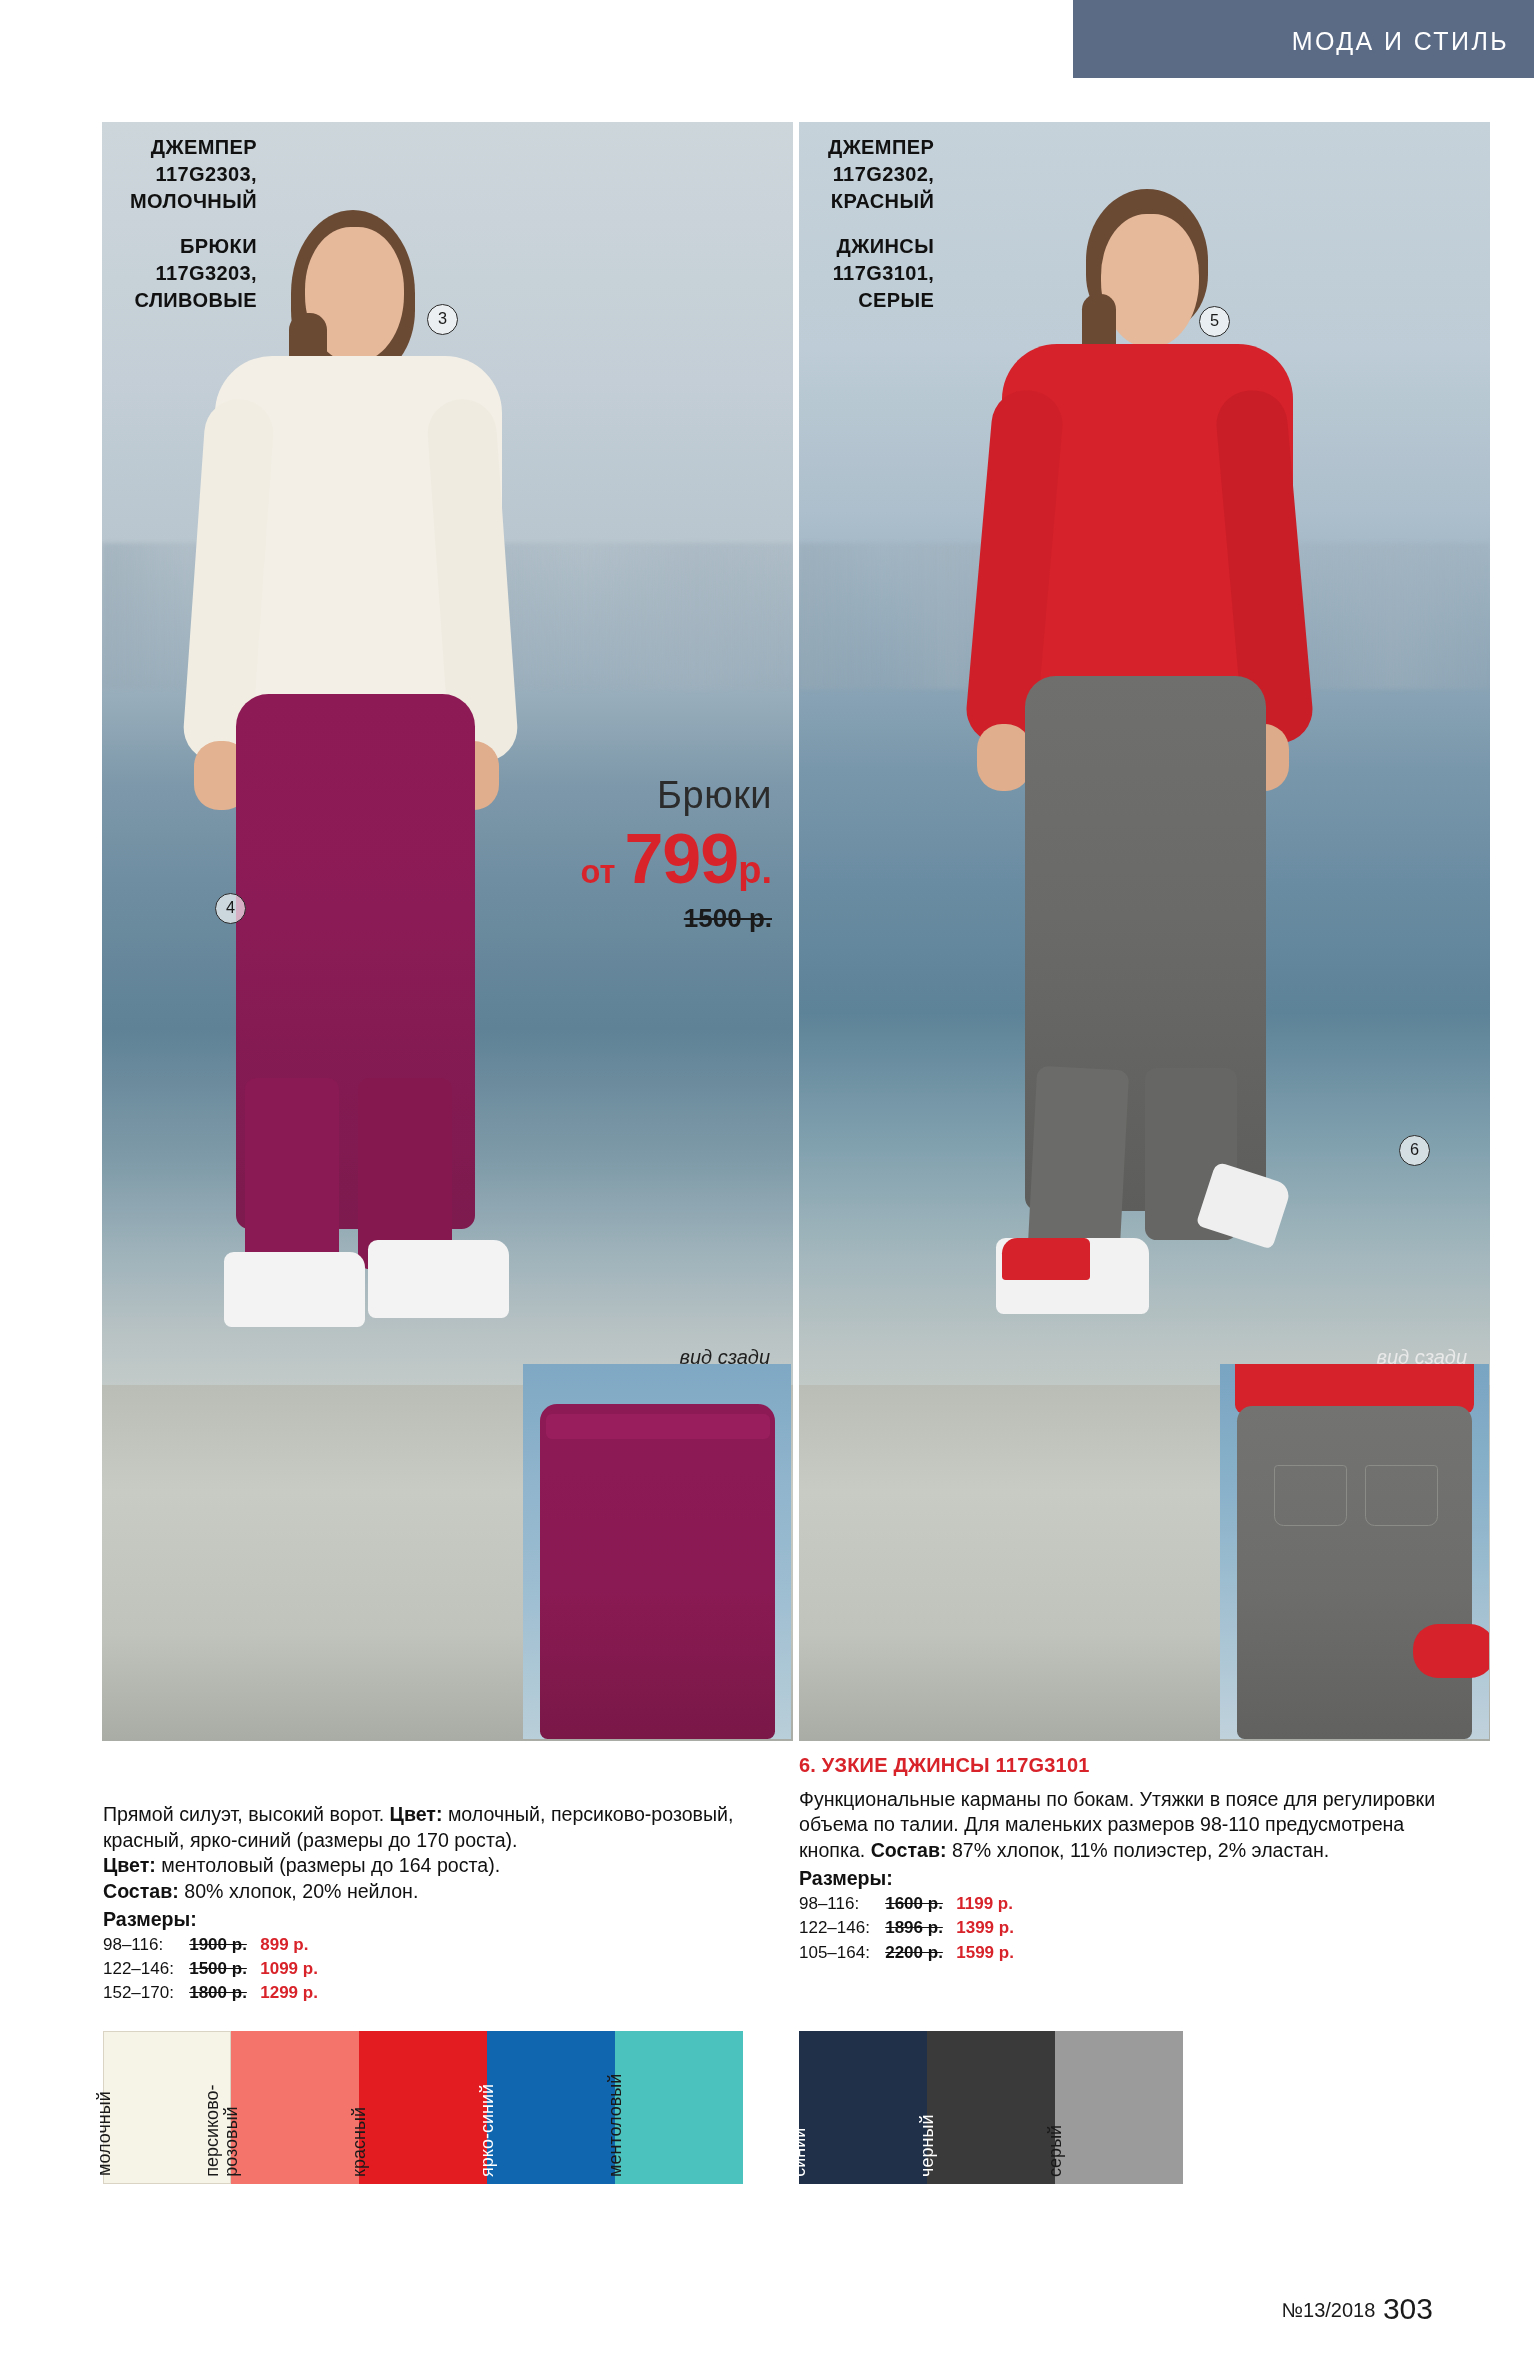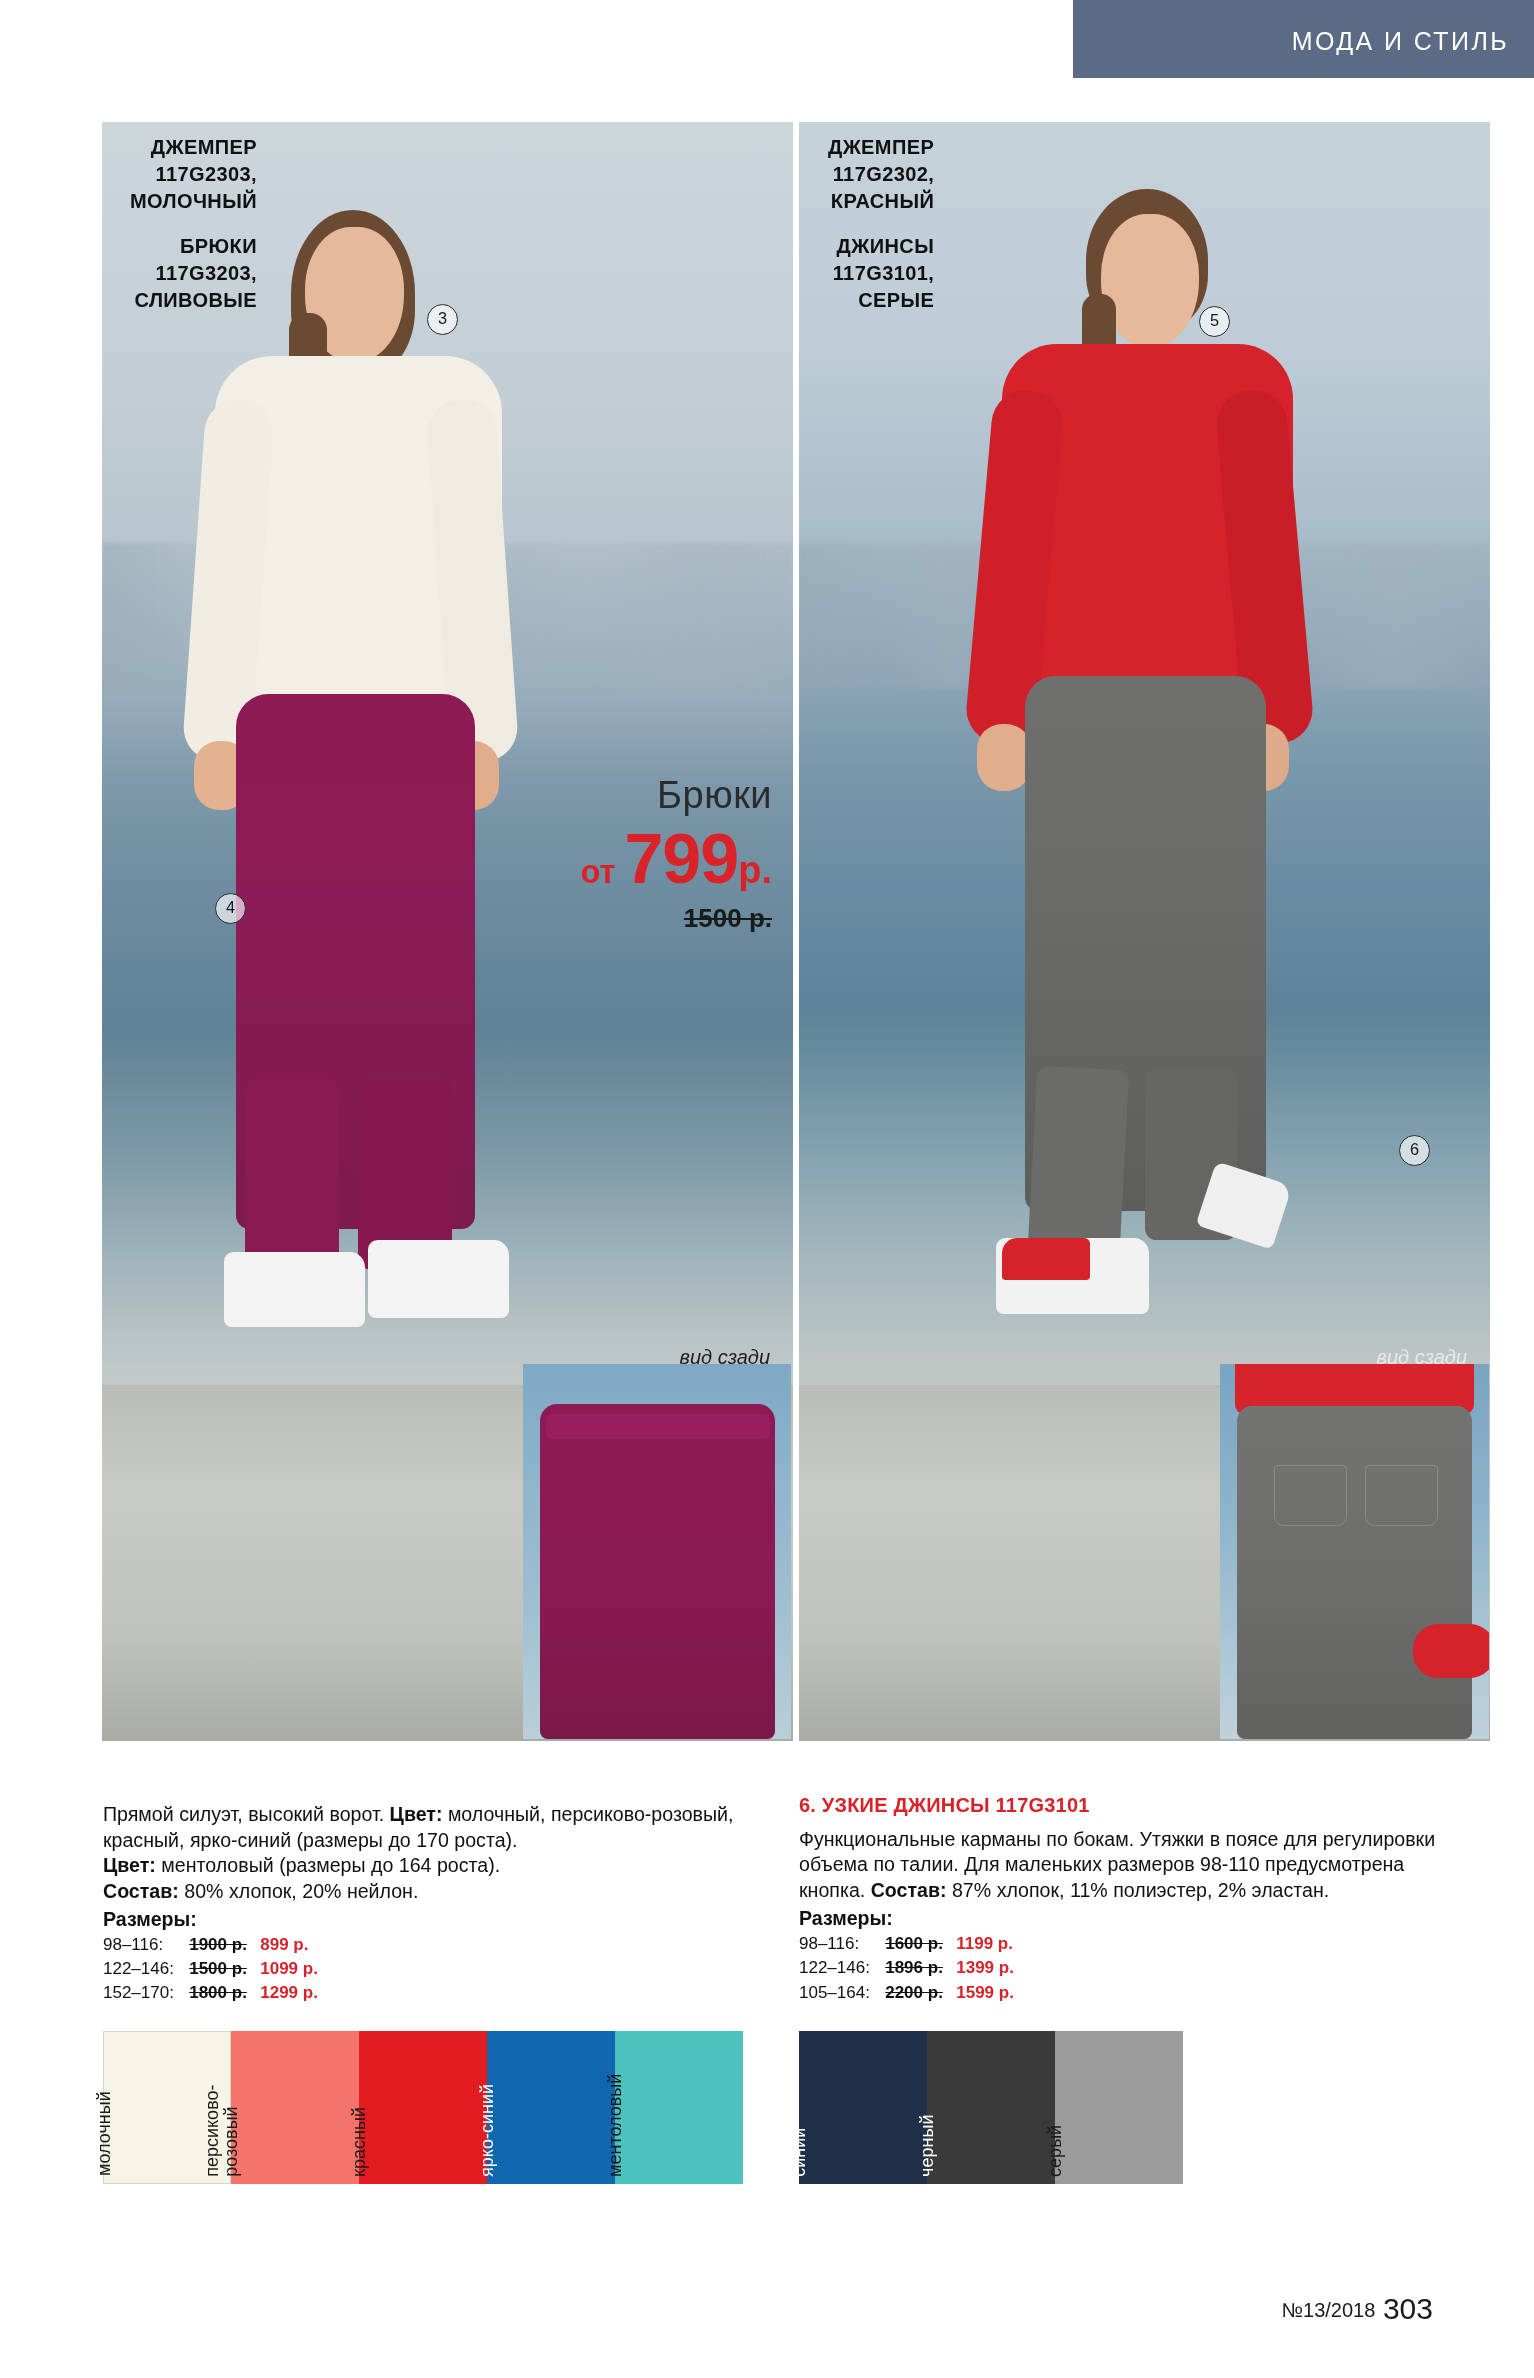--- a/index.html
+++ b/index.html
@@ -425,21 +425,21 @@
     </tr>
     <tr>
       <td class="range">152–170:</td>
       <td class="old">1800 р.</td>
       <td class="new">1299 р.</td>
     </tr>
   </tbody>
     </table>
 </div>
 
-<div class="desc" style="left:799px;top:1792px;width:650px;">
+<div class="desc" style="left:799px;top:1752px;width:650px;">
   <div class="heading">6. УЗКИЕ ДЖИНСЫ 117G3101</div>
   <p>
     <span>Функциональные карманы по бокам. Утяжки в поясе для регулировки объема по талии. Для маленьких размеров 98-110 предусмотрена кнопка. </span><b>Состав:</b><span> 87% хлопок, 11% полиэстер, 2% эластан.</span>
   </p>
   <div class="sizes-label">Размеры:</div>
   <table class="price-table">
     <tbody>
         <tr>
       <td class="range">98–116:</td>
       <td class="old">1600 р.</td>

